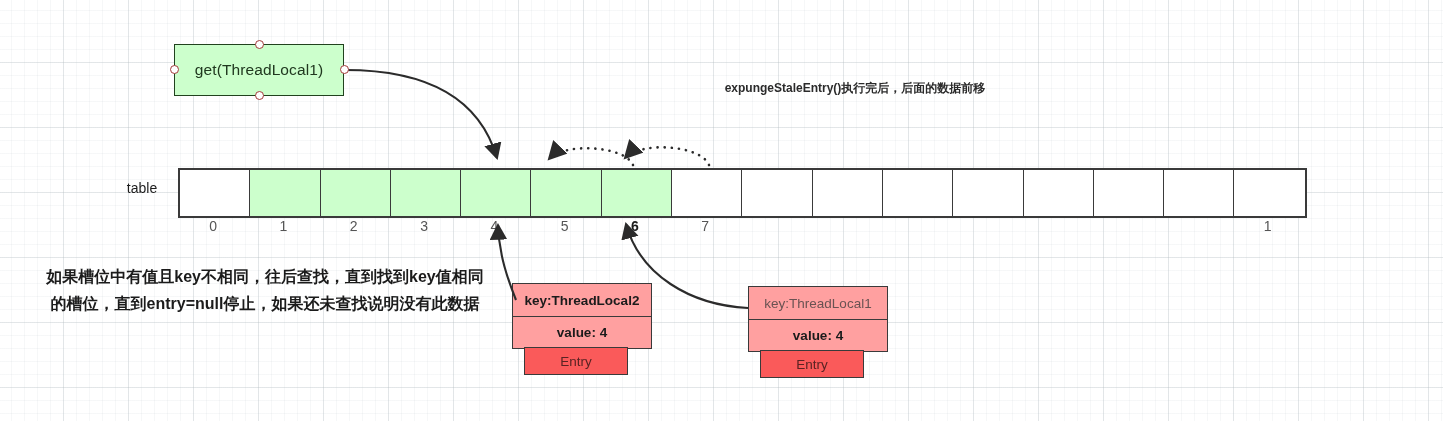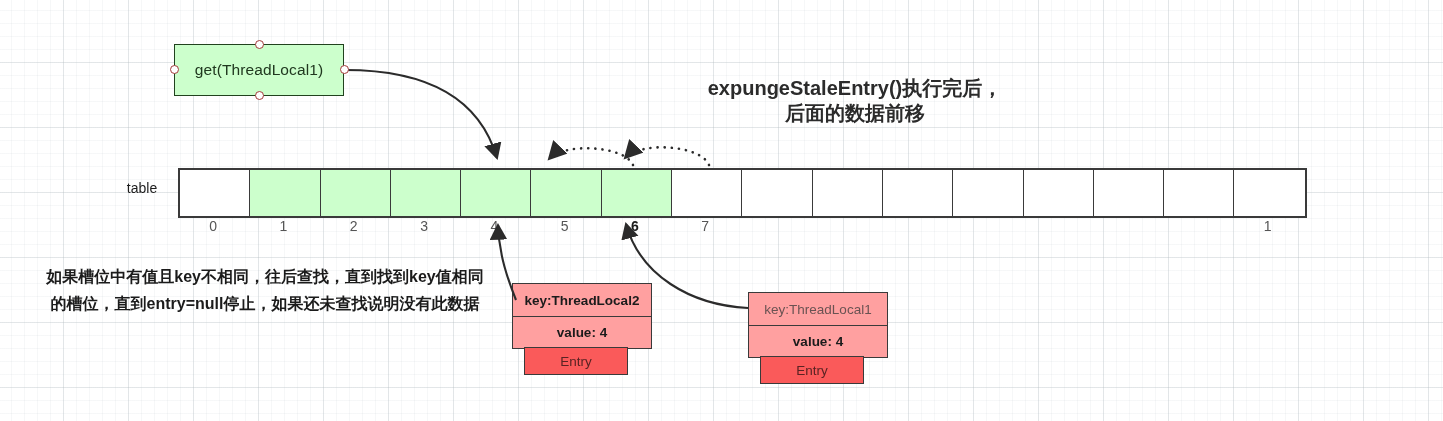--- a/index.html
+++ b/index.html
@@ -28,21 +28,21 @@
     display:flex;align-items:center;justify-content:center;text-align:center;
   }
   #get-node .lbl{font-size:15.5px;color:#20381f;letter-spacing:.1px;}
   .port{
     position:absolute;width:9px;height:9px;border-radius:50%;
     background:#ffffff;border:1.8px solid #a33b3b;box-sizing:border-box;z-index:5;
   }
   
   #headline{
     position:absolute;left:700px;top:76px;width:310px;
-    text-align:center;font-size:20px;font-weight:bold;color:#2b2b2b;
+    text-align:center;font-size:12px;font-weight:bold;color:#2b2b2b;
     line-height:25px;
   }
   
   #table-label{
     position:absolute;left:112px;top:180px;width:60px;
     font-size:14px;font-weight:normal;color:#1d1d1d;text-align:center;
   }
   #table-row{
     position:absolute;left:178px;top:168px;height:46px;
     display:flex;border:2px solid #3a3a3a;box-sizing:content-box;
@@ -135,21 +135,21 @@
       <div class="idx blank"></div>
       <div class="idx">1</div>
     </div>
 
   <div class="entry-box" style="left:512px;top:283px;">
     <div class="row key">key:ThreadLocal2</div>
     <div class="row">value: 4</div>
     <div class="foot">Entry</div>
   </div>
 
-  <div class="entry-box" style="left:748px;top:292px;">
+  <div class="entry-box" style="left:748px;top:286px;">
     <div class="row key muted">key:ThreadLocal1</div>
     <div class="row">value: 4</div>
     <div class="foot">Entry</div>
   </div>
 
   <div id="note">如果槽位中有值且key不相同，往后查找，直到找到key值相同的槽位，直到entry=null停止，如果还未查找说明没有此数据</div>
 
   <svg id="wires">
     <defs>
       <marker id="ah" markerWidth="9" markerHeight="9" refX="7" refY="4.2" orient="auto">

